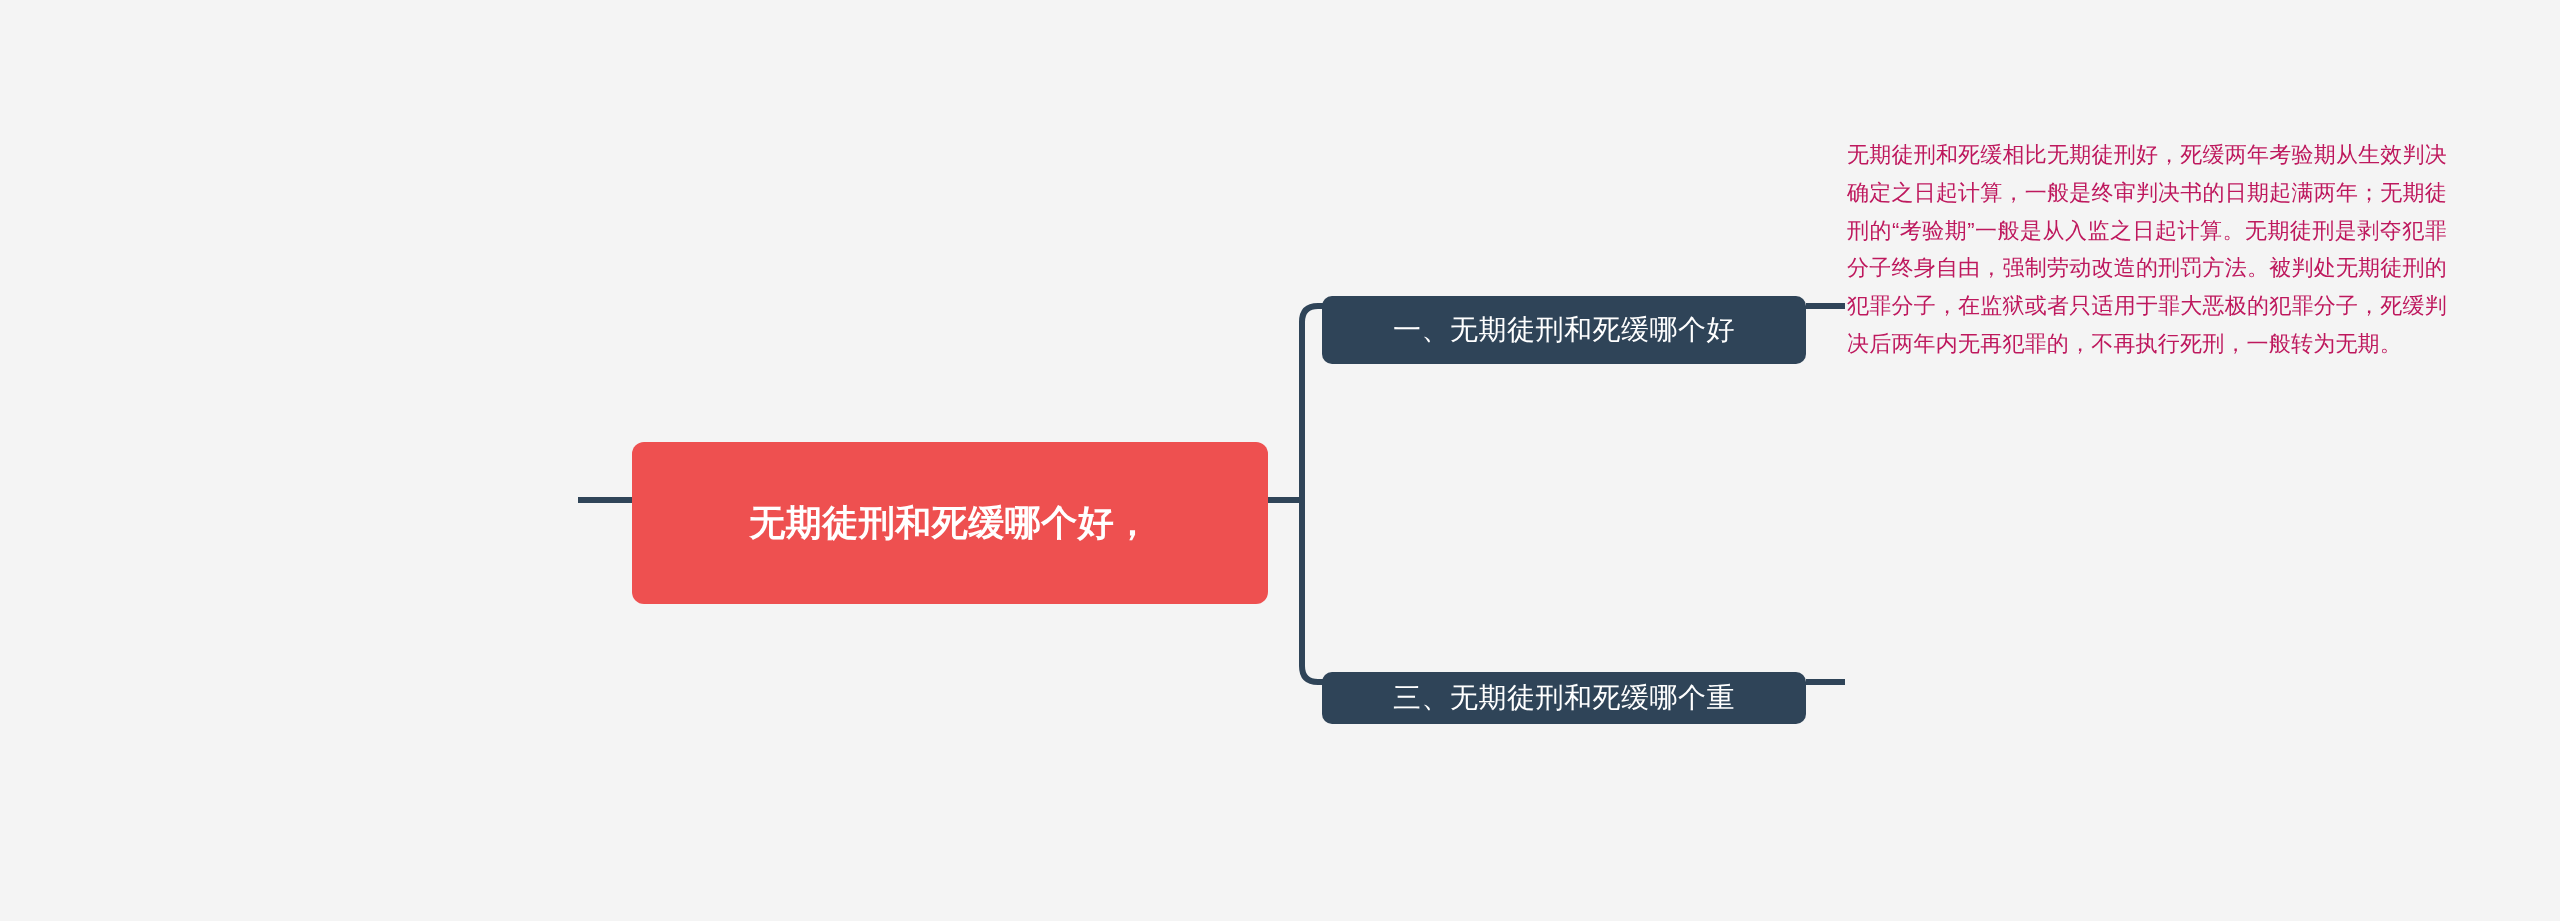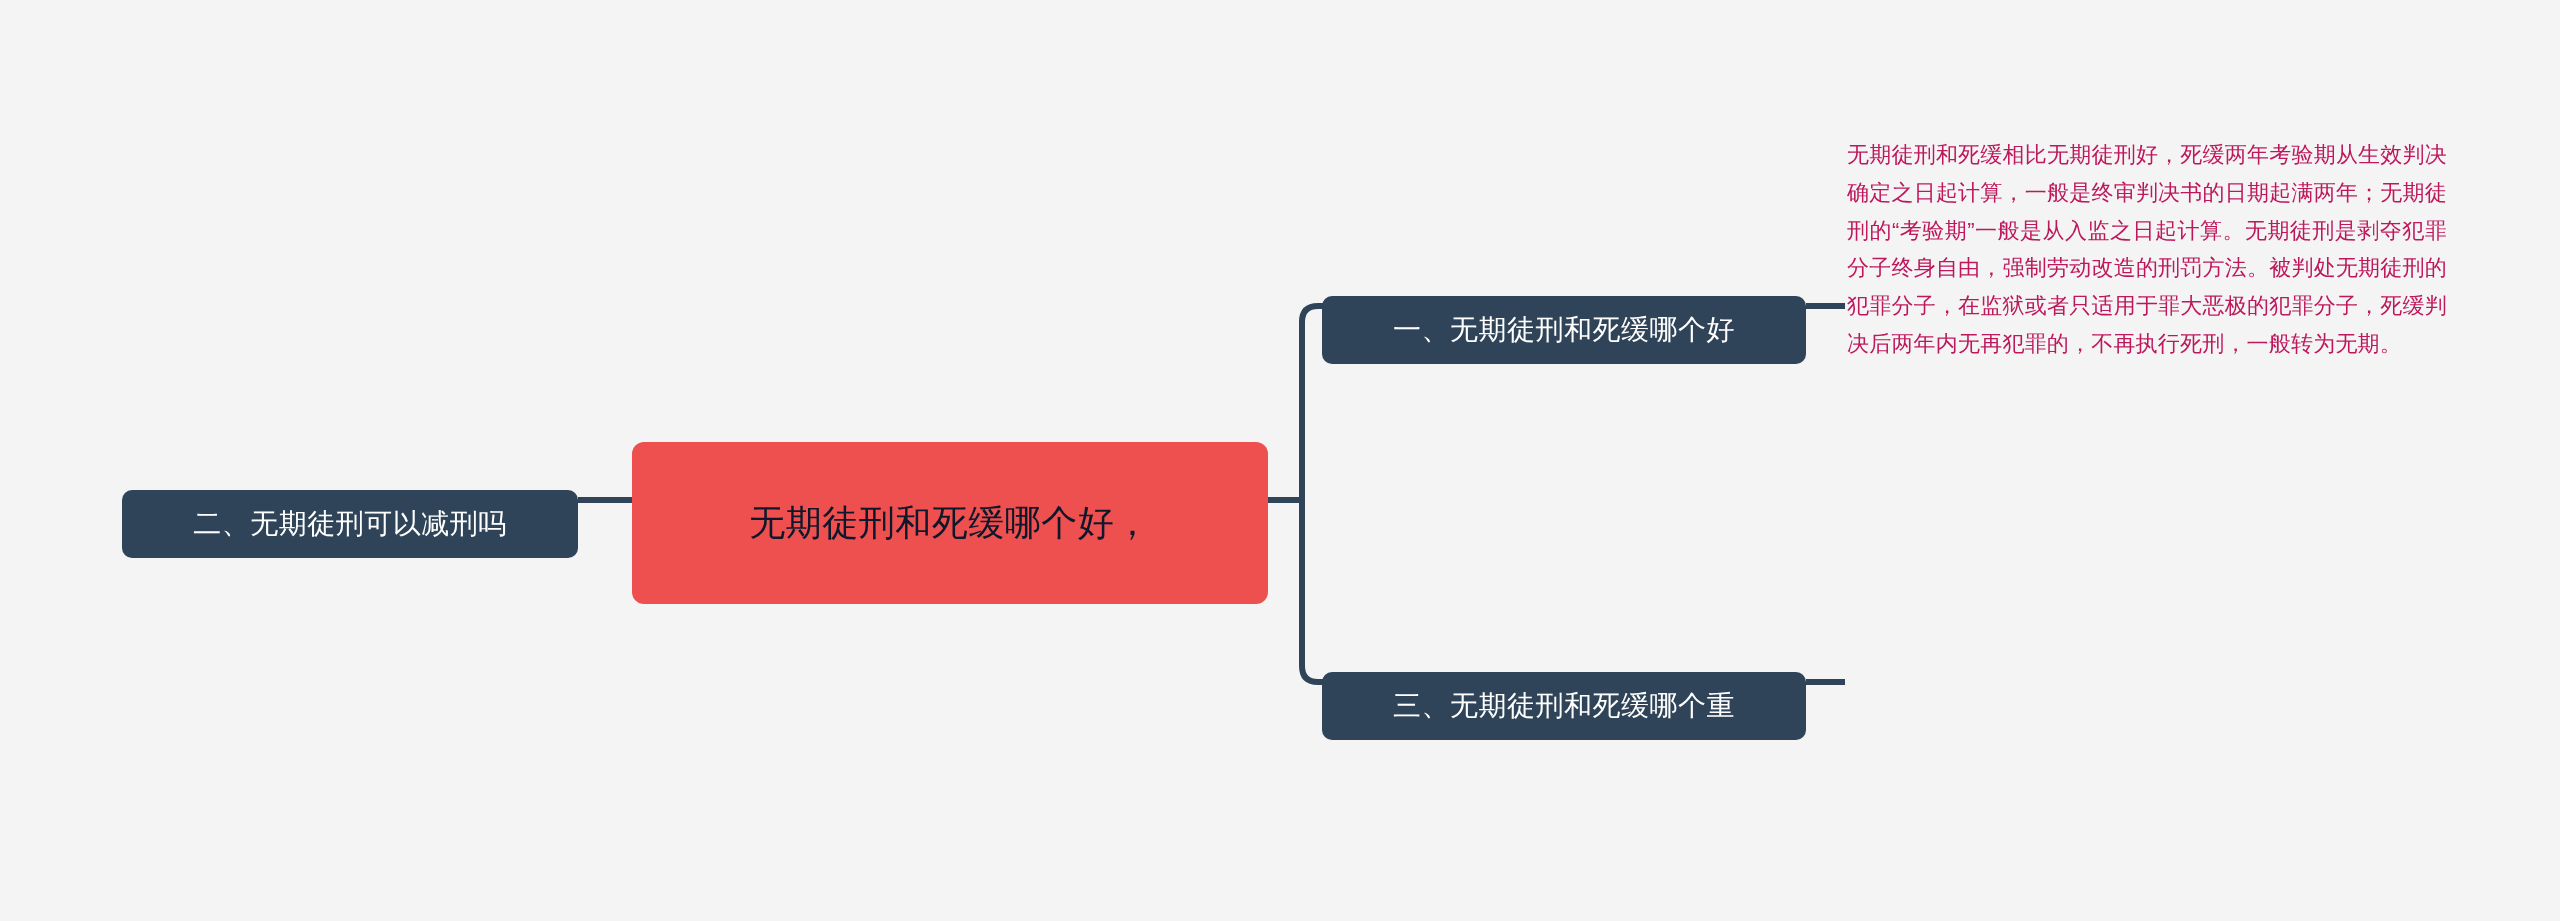--- a/index.html
+++ b/index.html
@@ -43,25 +43,26 @@
     white-space: pre;
     margin-top: 24px;
   }
   .node-branch {
     background: #2f4458;
     font-size: 28px;
     letter-spacing: 0.5px;
   }
   .node-root {
     background: #ee5050;
-    color: #0f172a;
+    color: #ffffff;
     font-size: 36px;
     line-height: 1.5;
     border-radius: 12px;
     letter-spacing: 0.5px;
+    font-weight: bold;
   }
 
   #node-left {
     left: 122px;
     top: 466px;
     width: 456px;
     height: 68px;
   }
   #node-root {
     left: 632px;
@@ -72,21 +73,21 @@
   #node-top-right {
     left: 1322px;
     top: 272px;
     width: 484px;
     height: 68px;
   }
   #node-bottom-right {
     left: 1322px;
     top: 648px;
     width: 484px;
-    height: 68px;
+    height: 52px;
   }
 
   .node-root .root-line {
     display: block;
   }
 
   
   .detail-text {
     position: absolute;
     width: 600px;
@@ -119,23 +120,20 @@
 
     <path d="M 1302 500 L 1302 322 Q 1302 306 1318 306 L 1330 306" stroke="#2f4458" stroke-width="6" fill="none" stroke-linecap="butt"></path>
 
     <path d="M 1302 500 L 1302 666 Q 1302 682 1318 682 L 1330 682" stroke="#2f4458" stroke-width="6" fill="none" stroke-linecap="butt"></path>
 
     <path d="M 1806 306 L 1845 306" stroke="#2f4458" stroke-width="6" fill="none" stroke-linecap="butt"></path>
 
     <path d="M 1806 682 L 1845 682" stroke="#2f4458" stroke-width="6" fill="none" stroke-linecap="butt"></path>
   </svg>
 
-  <div class="node node-branch" id="node-left">
-    <span>二、无期徒刑可以减刑吗</span>
-  </div>
 
   <div class="node node-root" id="node-root">
     <span>
       <span class="root-line">无期徒刑和死缓哪个好，</span>
     </span>
   </div>
 
   <div class="node node-branch" id="node-top-right">
     <span>一、无期徒刑和死缓哪个好</span>
   </div>

